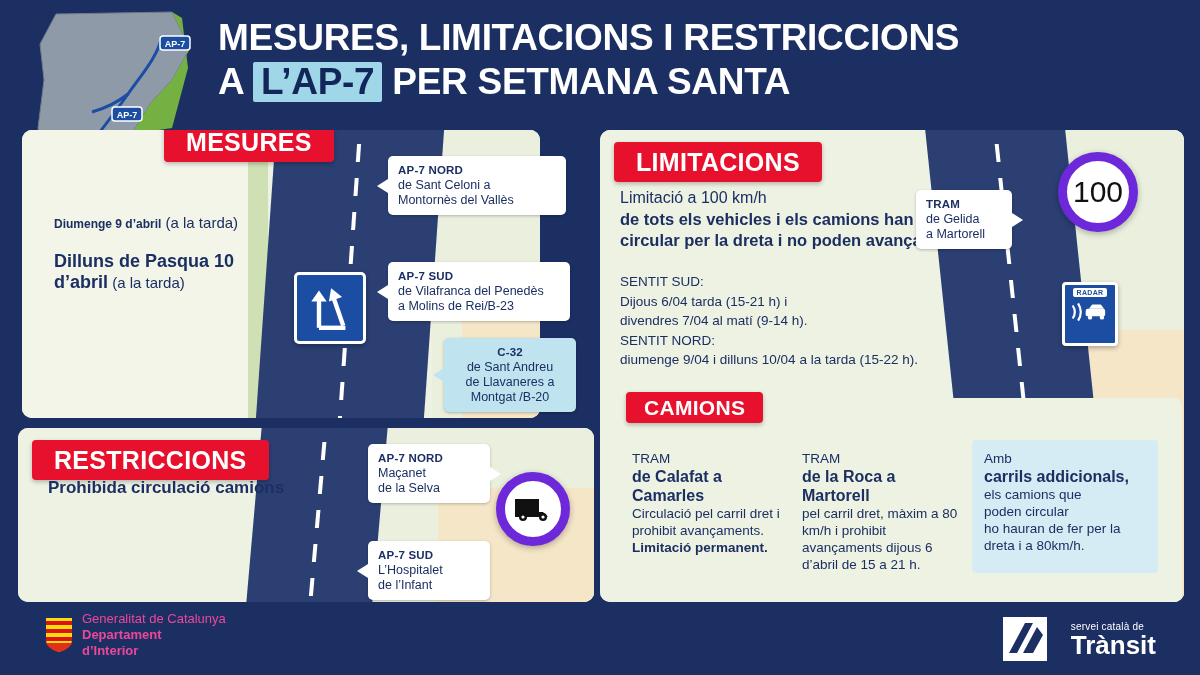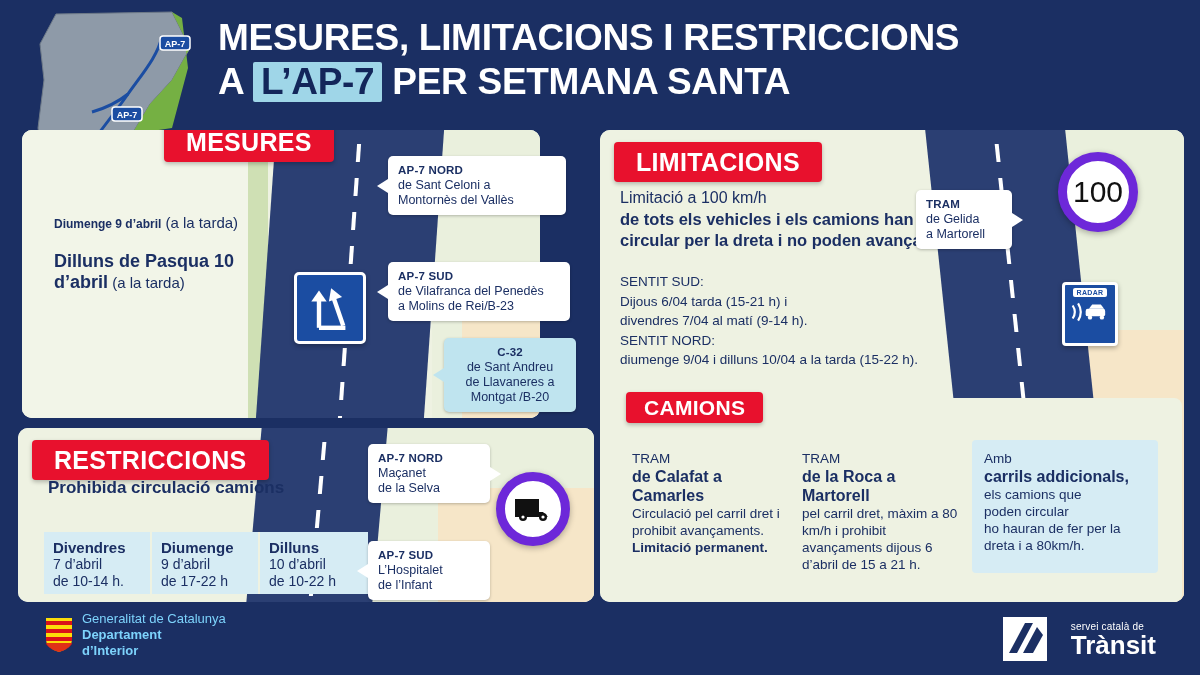--- a/index.html
+++ b/index.html
@@ -113,21 +113,21 @@
   .cam-cols { position:absolute; left:20px; top:52px; display:flex; gap:0; width:546px; }
   .cam-col { width:170px; font-size:13.5px; line-height:17px; padding-right:14px; }
   .cam-col.third { background:#d6ecf4; padding:10px 12px; width:186px; margin-top:-10px; border-radius:4px; }
   .cam-col .tram { font-size:13.5px; }
   .cam-col .big { font-weight:bold; font-size:16px; line-height:19px; }
 
   
   .footer { position:absolute; left:0; bottom:0; width:1200px; height:72px; background:#1b2f63; }
   .gencat { position:absolute; left:46px; bottom:16px; display:flex; align-items:center; gap:10px; }
   .gencat .shield { width:26px; height:34px; position:relative; }
-  .gencat .txt { color:#7dd3fc; font-size:13px; line-height:16px; }
+  .gencat .txt { color:#ec4899; font-size:13px; line-height:16px; }
   .gencat .txt .b { font-weight:bold; }
   .transit { position:absolute; right:44px; bottom:14px; display:flex; align-items:center; gap:24px; }
   .transit .mark { width:44px; height:44px; position:relative; }
   .transit .tt { color:#fff; text-align:left; }
   .transit .tt .s { font-size:10px; letter-spacing:0.2px; }
   .transit .tt .n { font-size:26px; font-weight:bold; line-height:26px; }
 </style>
 </head>
 <body>
 
@@ -229,37 +229,20 @@
       <div class="road" style="left:236px; width:140px;">
         <div class="asphalt" style="left:0; width:126px; transform:skewX(-5deg);"></div>
         <div class="dash" style="left:62px; transform:skewX(-5deg);"></div>
       </div>
     </div>
 
     <div class="ribbon" style="left:14px; top:12px;">RESTRICCIONS</div>
 
     <div style="position:absolute; left:30px; top:50px; font-size:17px; font-weight:bold;">Prohibida circulació camions</div>
 
-    <div style="position:absolute; left:26px; top:104px; display:flex;">
-      <div class="r-card">
-        <div class="d">Divendres</div>
-        <div>7 d’abril</div>
-        <div>de 10-14 h.</div>
-      </div>
-      <div class="r-card">
-        <div class="d">Diumenge</div>
-        <div>9 d’abril</div>
-        <div>de 17-22 h</div>
-      </div>
-      <div class="r-card">
-        <div class="d">Dilluns</div>
-        <div>10 d’abril</div>
-        <div>de 10-22 h</div>
-      </div>
-    </div>
 
     <div class="sign-round" style="left:478px; top:44px; width:74px; height:74px;">
       <svg viewBox="0 0 40 26" width="40" height="26">
         <path d="M2 4 h22 v12 h6 l5 5 v0 h-33 Z" fill="#111"></path>
         <rect x="2" y="3" width="24" height="14" fill="#111"></rect>
         <circle cx="10" cy="21" r="4" fill="#111"></circle>
         <circle cx="30" cy="21" r="4" fill="#111"></circle>
         <circle cx="10" cy="21" r="1.6" fill="#fff"></circle>
         <circle cx="30" cy="21" r="1.6" fill="#fff"></circle>
       </svg>

